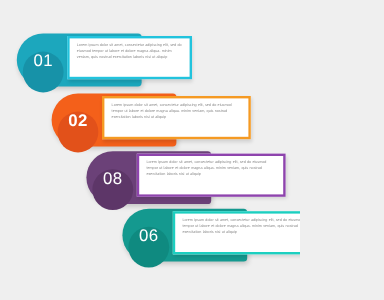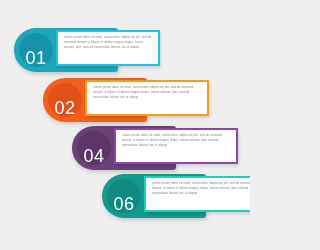--- a/index.html
+++ b/index.html
@@ -35,29 +35,29 @@
     top: 0;
     height: 44px;
     border-radius: 22px 3px 3px 22px;
     box-shadow: 1px 2px 4px rgba(0,0,0,0.18);
   }
 
   
   .badge {
     position: absolute;
     left: 5px;
-    top: 5px;
+    top: 15px;
     width: 34px;
     height: 34px;
     border-radius: 50%;
     display: flex;
-    align-items: flex-end;
+    align-items: flex-start;
     justify-content: center;
     color: #ffffff;
-    font-size: 18px;
+    font-size: 14px;
     font-weight: 400;
     letter-spacing: 0.4px;
     line-height: 1;
   }
 
   
   .text-card {
     position: absolute;
     top: 2px;
     height: 36px;
@@ -90,32 +90,32 @@
     <div class="badge" id="badge-0" style="background: rgb(23, 146, 168);">
       <span>01</span>
     </div>
     <div class="text-card" id="card-0" style="left: 42px; width: 104px; border-color: rgb(34, 195, 221);">
       <p class="body-text">Lorem ipsum dolor sit amet, consectetur adipiscing elit, sed do eiusmod tempor ut labore et dolore magna aliqua. minim veniam, quis nostrud exercitation laboris nisi ut aliquip</p>
     </div>
   </div>
 
   <div class="step-row" id="row-1" style="left: 43px; top: 78px; width: 166px;">
     <div class="banner" id="banner-1" style="width: 104px; background: rgb(244, 96, 26);"></div>
-    <div class="badge" id="badge-1" style="background: rgb(226, 81, 26);">
+    <div class="badge" id="badge-1" style="background: rgb(226, 81, 26); font-weight: bold;">
       <span>02</span>
     </div>
     <div class="text-card" id="card-1" style="left: 42px; width: 124px; border-color: rgb(245, 154, 35);">
       <p class="body-text">Lorem ipsum dolor sit amet, consectetur adipiscing elit, sed do eiusmod tempor ut labore et dolore magna aliqua. minim veniam, quis nostrud exercitation laboris nisi ut aliquip</p>
     </div>
   </div>
 
   <div class="step-row" id="row-2" style="left: 72px; top: 126px; width: 166px;">
     <div class="banner" id="banner-2" style="width: 104px; background: rgb(107, 65, 120);"></div>
     <div class="badge" id="badge-2" style="background: rgb(93, 54, 104);">
-      <span>04</span>
+      <span>08</span>
     </div>
     <div class="text-card" id="card-2" style="left: 42px; width: 124px; border-color: rgb(142, 68, 173);">
       <p class="body-text">Lorem ipsum dolor sit amet, consectetur adipiscing elit, sed do eiusmod tempor ut labore et dolore magna aliqua. minim veniam, quis nostrud exercitation laboris nisi ut aliquip</p>
     </div>
   </div>
 
   <div class="step-row" id="row-3" style="left: 102px; top: 174px; width: 166px;">
     <div class="banner" id="banner-3" style="width: 104px; background: rgb(20, 153, 143);"></div>
     <div class="badge" id="badge-3" style="background: rgb(15, 138, 128);">
       <span>06</span>

